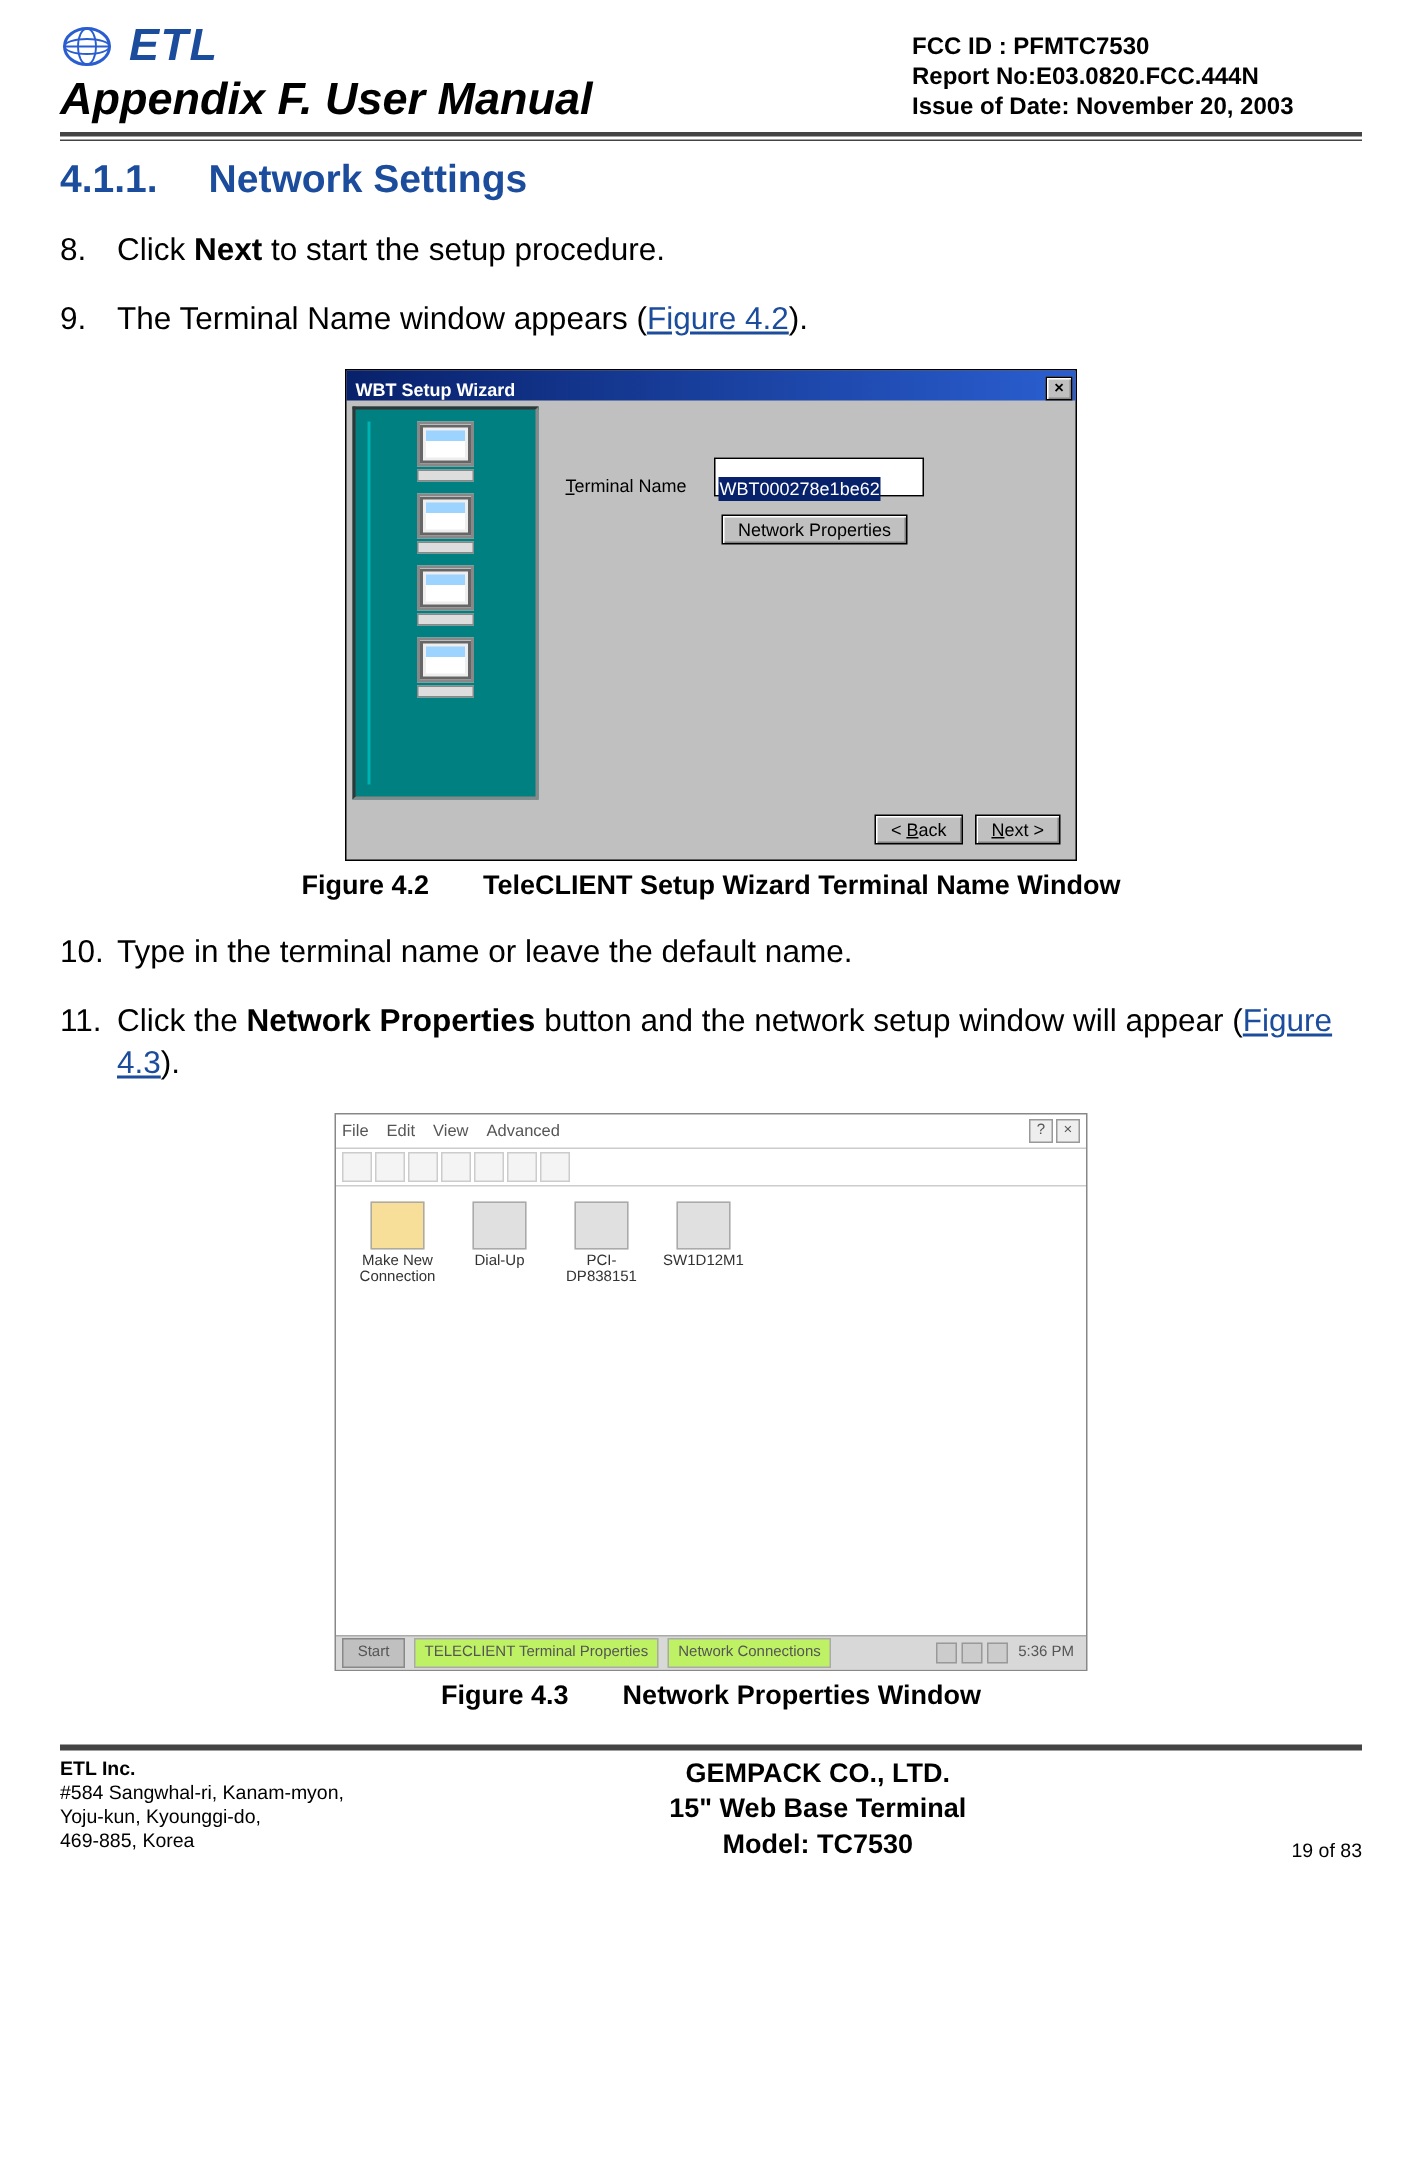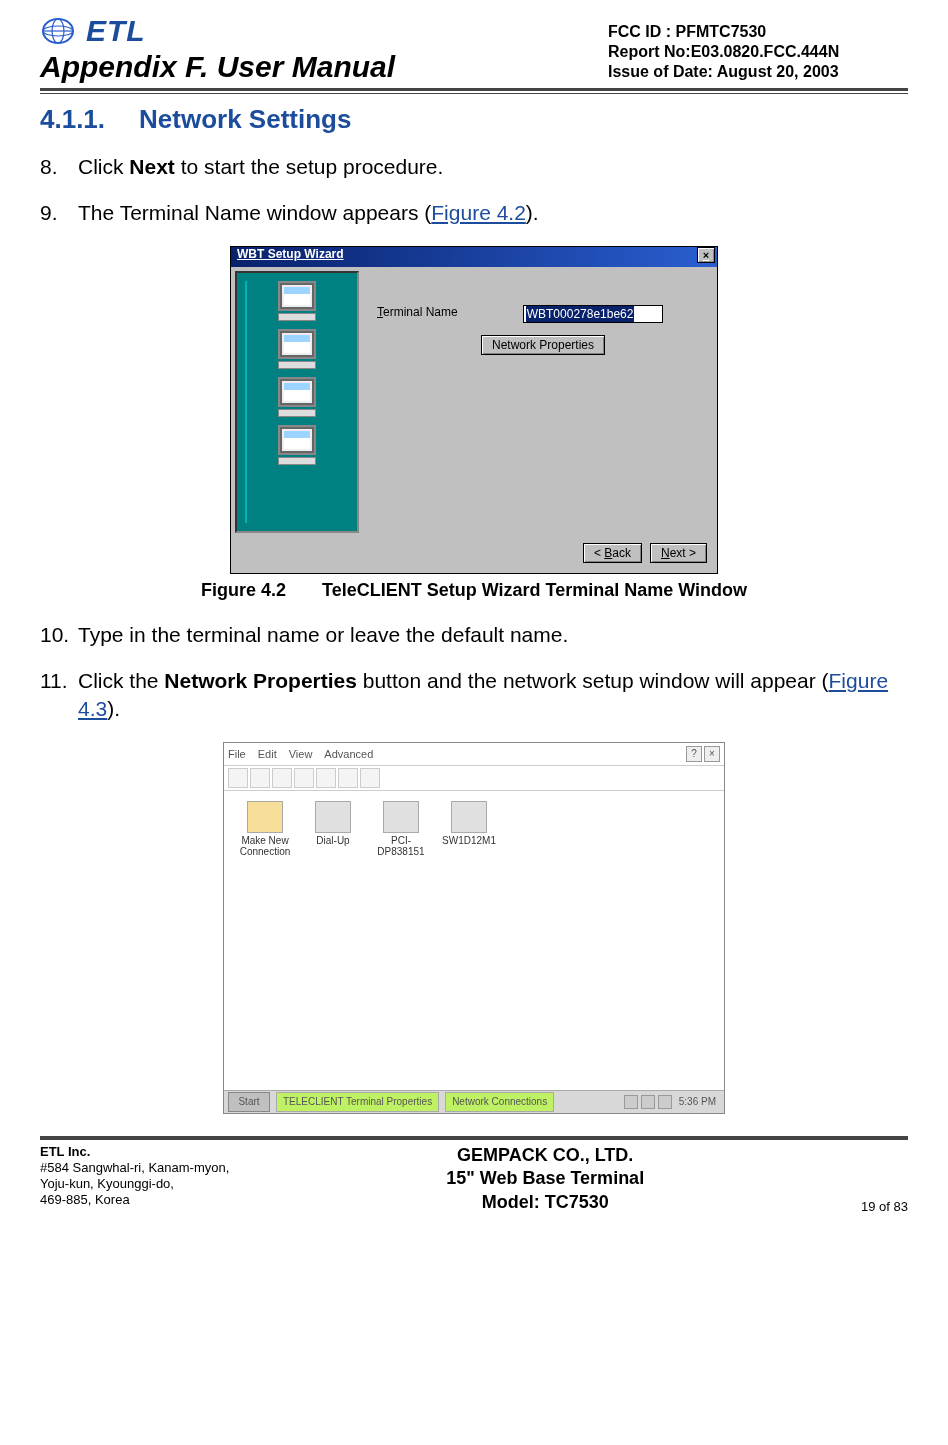--- a/index.html
+++ b/index.html
@@ -64,24 +64,23 @@
     width: 486px;
     border: 1px solid #000;
     background: #c0c0c0;
     font-family: Tahoma, Arial, sans-serif;
     font-size: 12px;
   }
   .titlebar {
     height: 20px;
     background: linear-gradient(to right, #08216b, #2a5ed0);
     color: #fff;
-    display: flex; align-items: flex-start; justify-content: space-between;
+    display: flex; align-items: flex-end; justify-content: space-between;
     padding: 0 2px 0 6px;
     font-weight: bold;
-    text-decoration: underline;
   }
   .close-btn {
     width: 16px; height: 14px;
     background: #c0c0c0;
     border: 1px solid #000;
     display: flex; align-items: center; justify-content: center;
     font-size: 11px; font-weight: bold; color: #000;
     box-shadow: inset 1px 1px 0 #fff, inset -1px -1px 0 #888;
   }
   .win-body { display: flex; padding: 4px; gap: 4px; }
@@ -105,27 +104,27 @@
   }
   .monitor::after {
     content: "";
     position: absolute; inset: 4px;
     background: linear-gradient(to bottom, #9dd3ff 40%, #fff 40%);
   }
   .kb { width: 36px; height: 6px; background: #ddd; margin-top: 2px; border: 1px solid #888; }
   .vline { position: absolute; left: 8px; top: 8px; bottom: 8px; width: 2px; background: #0ff; opacity: .4; }
 
   .win-right { flex: 1; padding: 34px 14px 10px 14px; }
-  .field-row { display: flex; align-items: flex-start; gap: 18px; }
+  .field-row { display: flex; align-items: flex-end; gap: 18px; }
   .tn-label { font-size: 12px; }
   .tn-input {
     width: 140px; height: 18px;
     border: 1px solid #000; background: #fff;
-    box-sizing: border-box; padding: 0 2px;
-    font-family: Tahoma, Arial, sans-serif; font-size: 12px; margin-left: 47px;
+    box-sizing: border-box; padding: 12px 2px;
+    font-family: Tahoma, Arial, sans-serif; font-size: 12px;
   }
   .tn-input .sel {
     display: inline-block; background: #08216b; color: #fff; padding: 0 1px; height: 16px; line-height: 16px;
   }
   .w95-btn {
     display: inline-block;
     border: 1px solid #000;
     box-shadow: inset 1px 1px 0 #fff, inset -1px -1px 0 #808080;
     background: #c0c0c0;
     padding: 2px 10px;
@@ -197,21 +196,21 @@
           <ellipse cx="18" cy="15" rx="6" ry="12" fill="none" stroke="#2a5ed0" stroke-width="1.2"></ellipse>
           <line x1="3" y1="15" x2="33" y2="15" stroke="#2a5ed0" stroke-width="1.2"></line>
         </svg>
         <span style="font-size:30px; font-weight:900; font-style:italic; color:#1c4c9c; letter-spacing:1px;">ETL</span>
       </div>
       <div class="appendix-title">Appendix F. User Manual</div>
     </div>
     <div class="header-right">
       <div>FCC ID : PFMTC7530</div>
       <div>Report No:E03.0820.FCC.444N</div>
-      <div>Issue of Date:  August 20, 2003</div>
+      <div>Issue of Date:  November 20, 2003</div>
     </div>
   </div>
   <div class="rules">
     <hr class="rule-thick">
       <hr class="rule-thin">
   </div>
 
   <div class="section-heading">
     <span class="num">4.1.1.</span><span>Network Settings</span>
   </div>
@@ -333,20 +332,23 @@
         <span class="task">Network Connections</span>
         <span class="tray">
           <span class="tray-ico"></span>
           <span class="tray-ico"></span>
           <span class="tray-ico"></span>
           <span class="clock">5:36 PM</span>
         </span>
       </div>
     </div>
   </div>
+  <div class="caption">
+    <span class="cap-num">Figure 4.3</span><span>Network Properties Window</span>
+  </div>
 
   <div class="footer-rules">
     <hr class="rule-thin">
       <hr class="rule-thick">
   </div>
   <div class="footer">
     <div class="footer-left">
       <div class="co">ETL Inc.</div>
       <div>#584 Sangwhal-ri, Kanam-myon,</div>
       <div>Yoju-kun, Kyounggi-do,</div>

